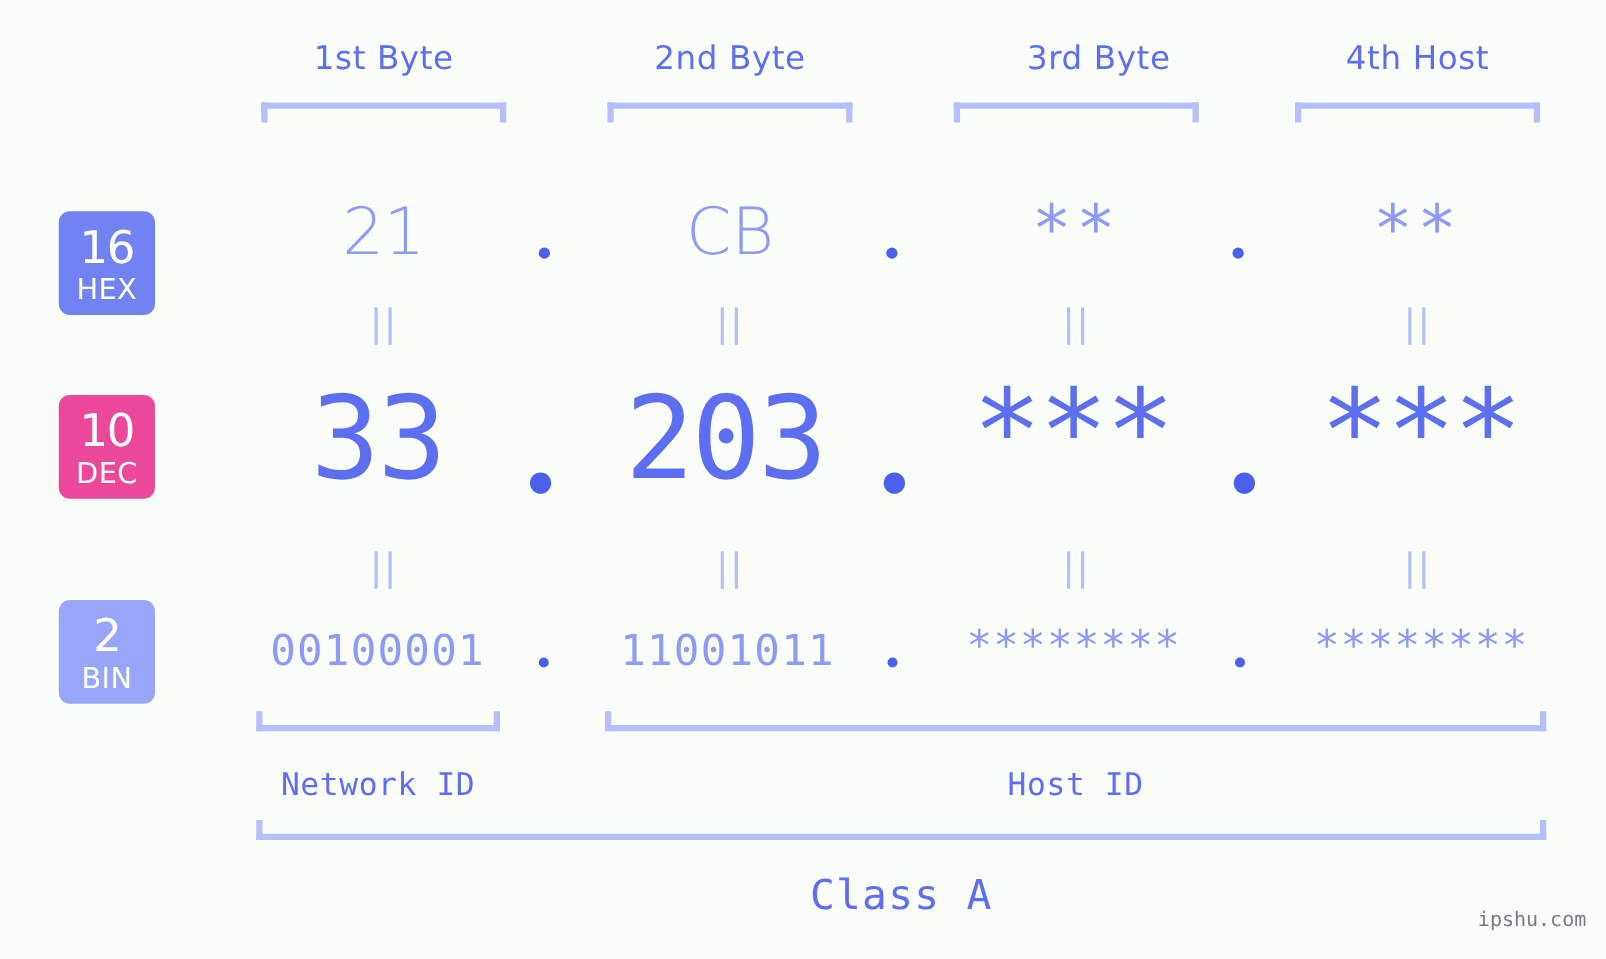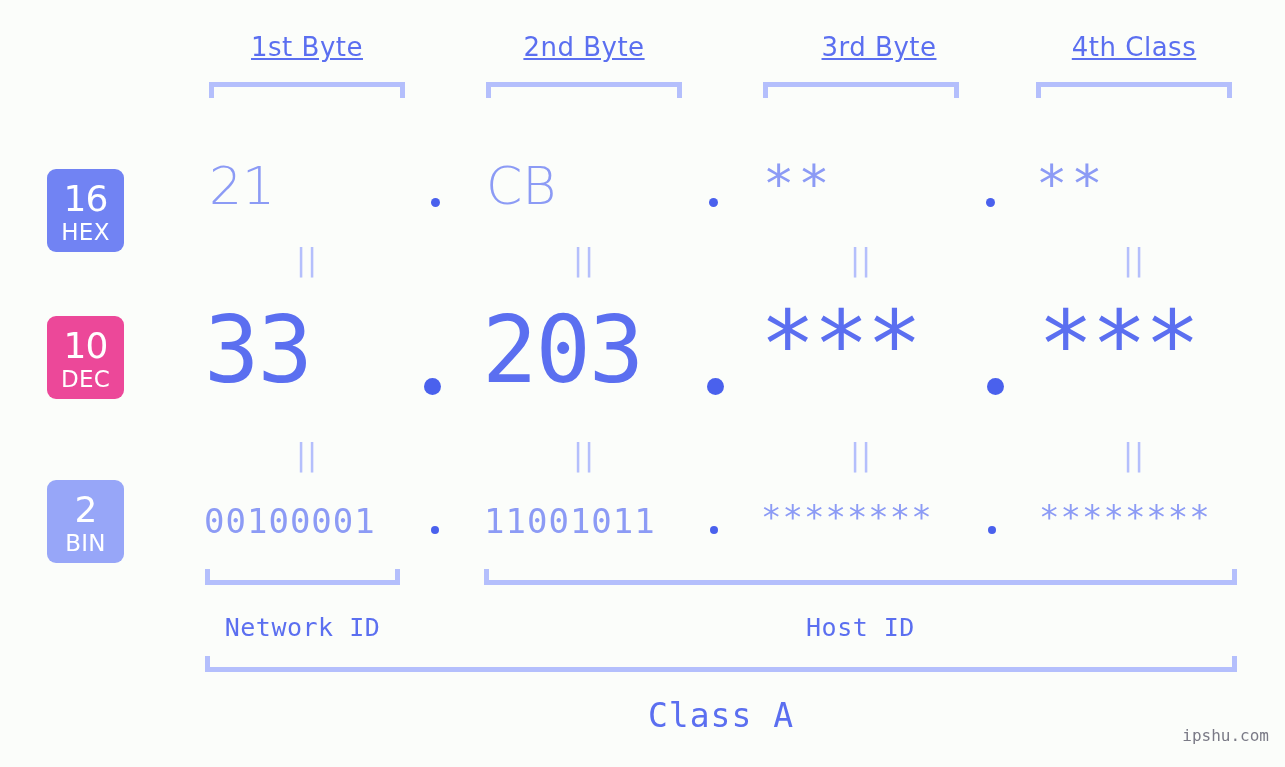--- a/index.html
+++ b/index.html
@@ -25,21 +25,20 @@
   .byte-label {
     position: absolute;
     top: 32px;
     text-align: center;
     font-family: "DejaVu Sans", sans-serif;
     font-size: 26px;
     font-weight: 400;
     color: #5b6ff0;
     letter-spacing: 0.5px;
     white-space: nowrap;
-    text-decoration: underline;
   }
 
   
   .bracket {
     position: absolute;
     border: 0 solid #b4bffc;
     box-sizing: border-box;
   }
   .bracket-down {           
     border-top-width: 5px;
@@ -77,21 +76,21 @@
     display: block;
     font-size: 23px;
     font-weight: 400;
     margin-top: 4px;
     letter-spacing: 0.3px;
   }
 
   
   .cell {
     position: absolute;
-    text-align: left;
+    text-align: center;
     white-space: nowrap;
     line-height: 1;
   }
 
   .hex-val {
     font-family: "DejaVu Sans", sans-serif;
     font-size: 52px;
     font-weight: 300;
     color: #8c9bf5;
   }
@@ -188,21 +187,21 @@
   }
 </style>
 </head>
 <body style="background: rgb(251, 253, 250);">
 
 <div id="stage">
 
   <div class="byte-label" style="left:209px;width:196px;">1st Byte</div>
   <div class="byte-label" style="left:486px;width:196px;">2nd Byte</div>
   <div class="byte-label" style="left:781px;width:196px;">3rd Byte</div>
-  <div class="byte-label" style="left:1036px;width:196px;">4th Class</div>
+  <div class="byte-label" style="left:1036px;width:196px;">4th Host</div>
 
   <div class="bracket bracket-down" style="left:209px;top:82px;width:196px;"></div>
   <div class="bracket bracket-down" style="left:486px;top:82px;width:196px;"></div>
   <div class="bracket bracket-down" style="left:763px;top:82px;width:196px;"></div>
   <div class="bracket bracket-down" style="left:1036px;top:82px;width:196px;"></div>
 
   <div class="base-badge" id="badge-hex" style="top: 169px; height: 83px; background: rgb(113, 131, 243);">
     <span class="num">16</span>
     <span class="nm">HEX</span>
   </div>

